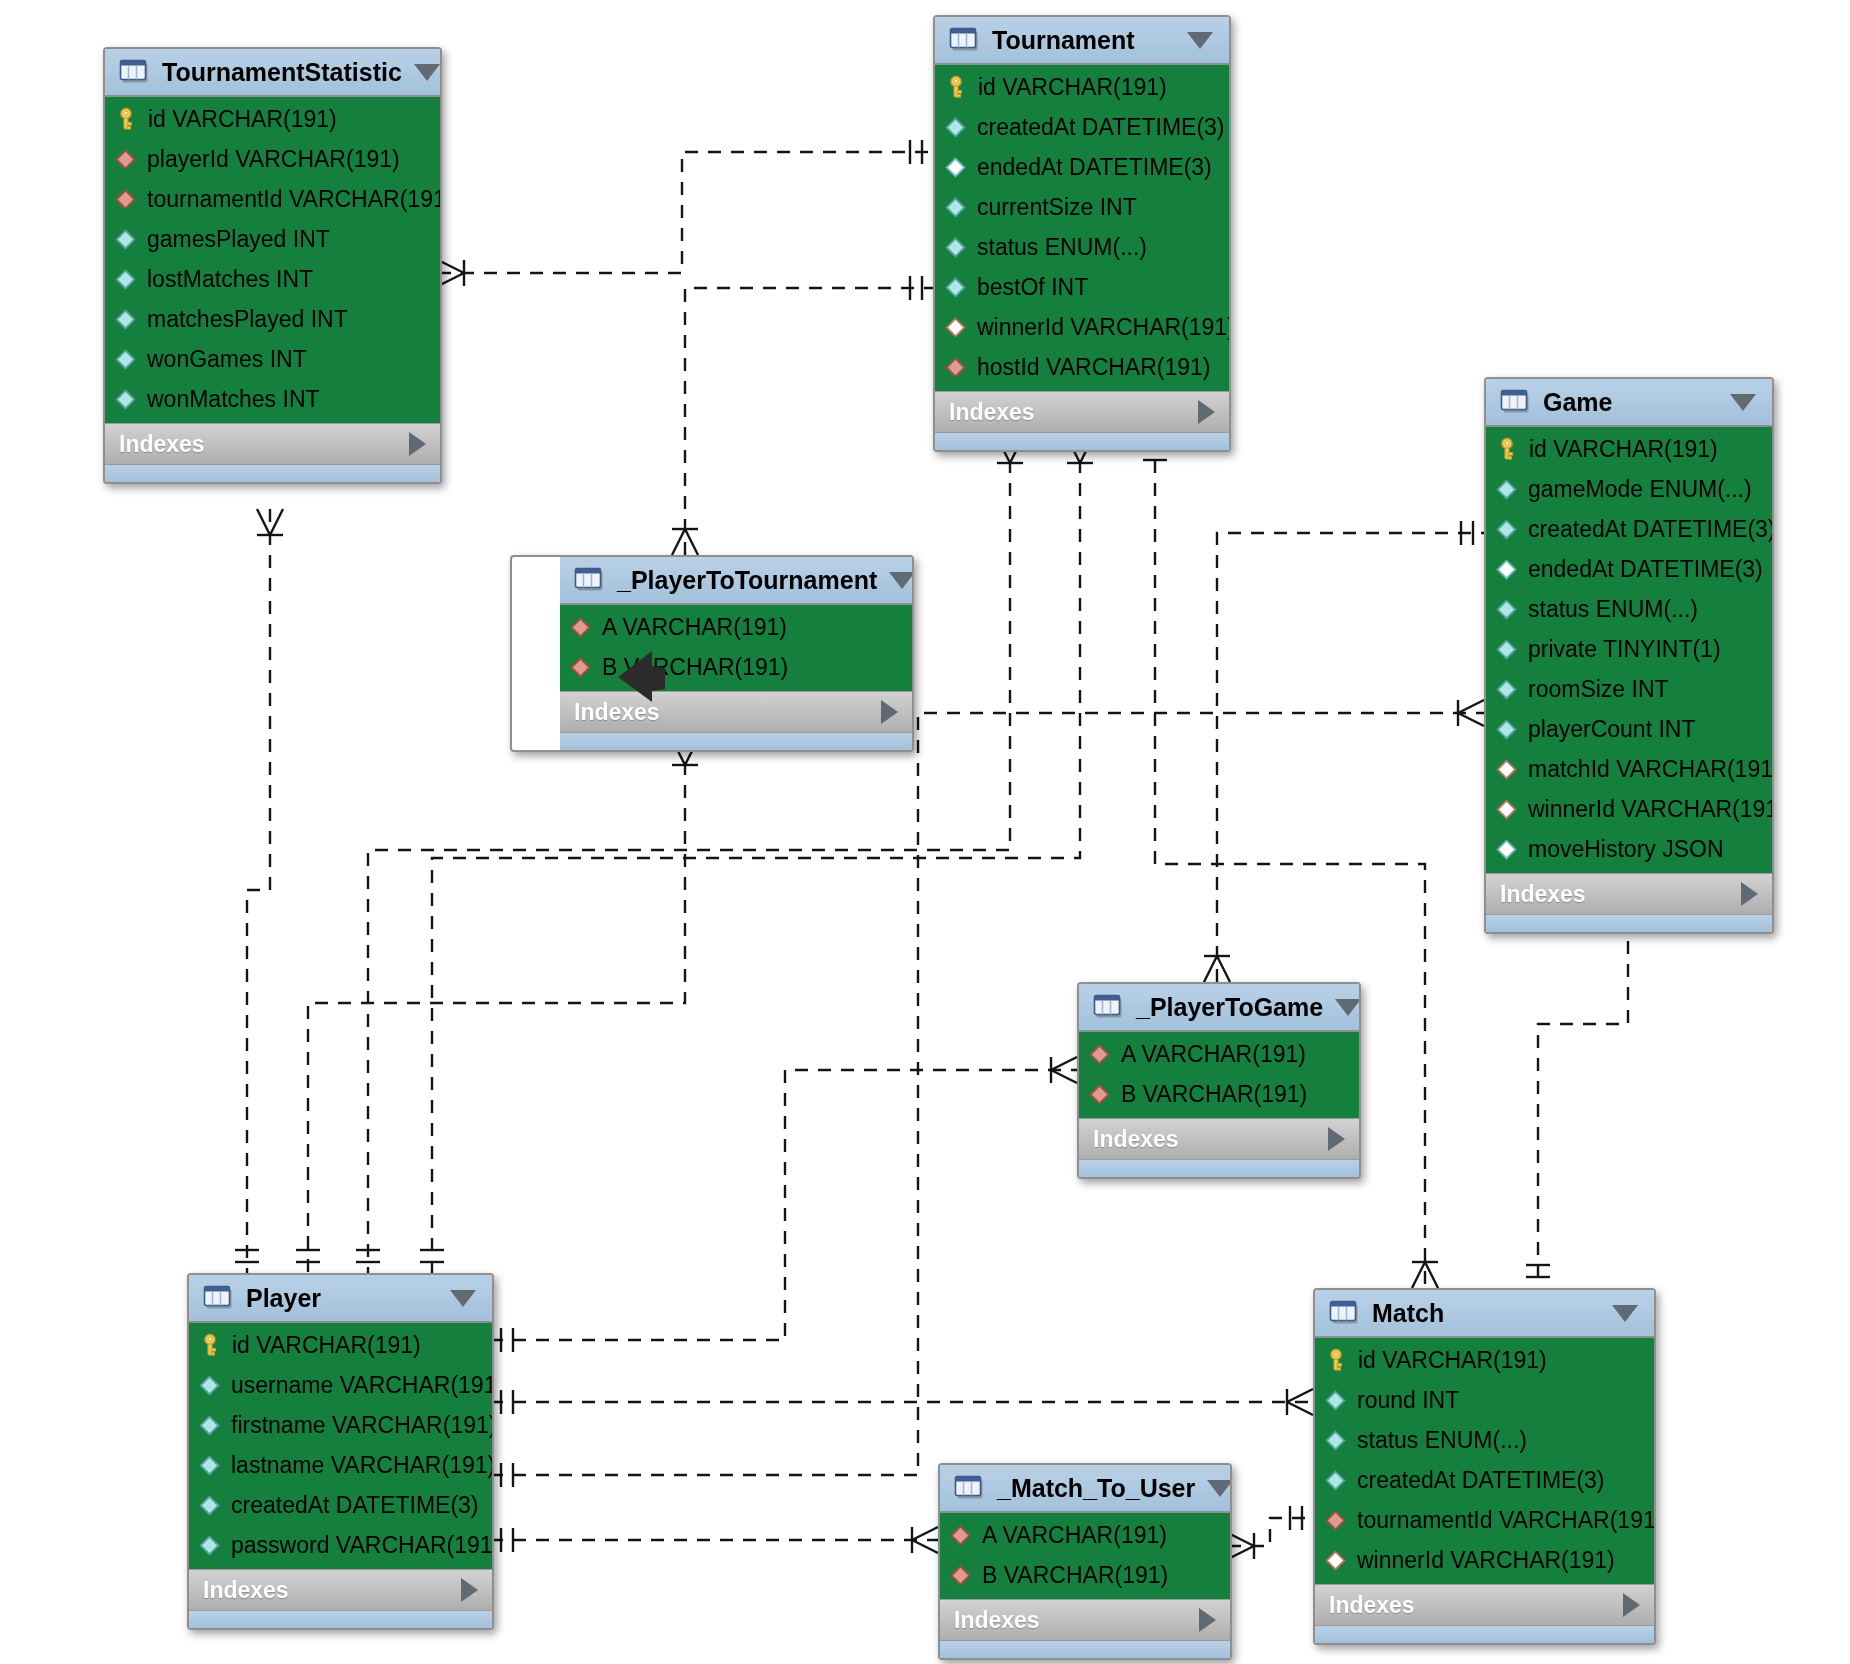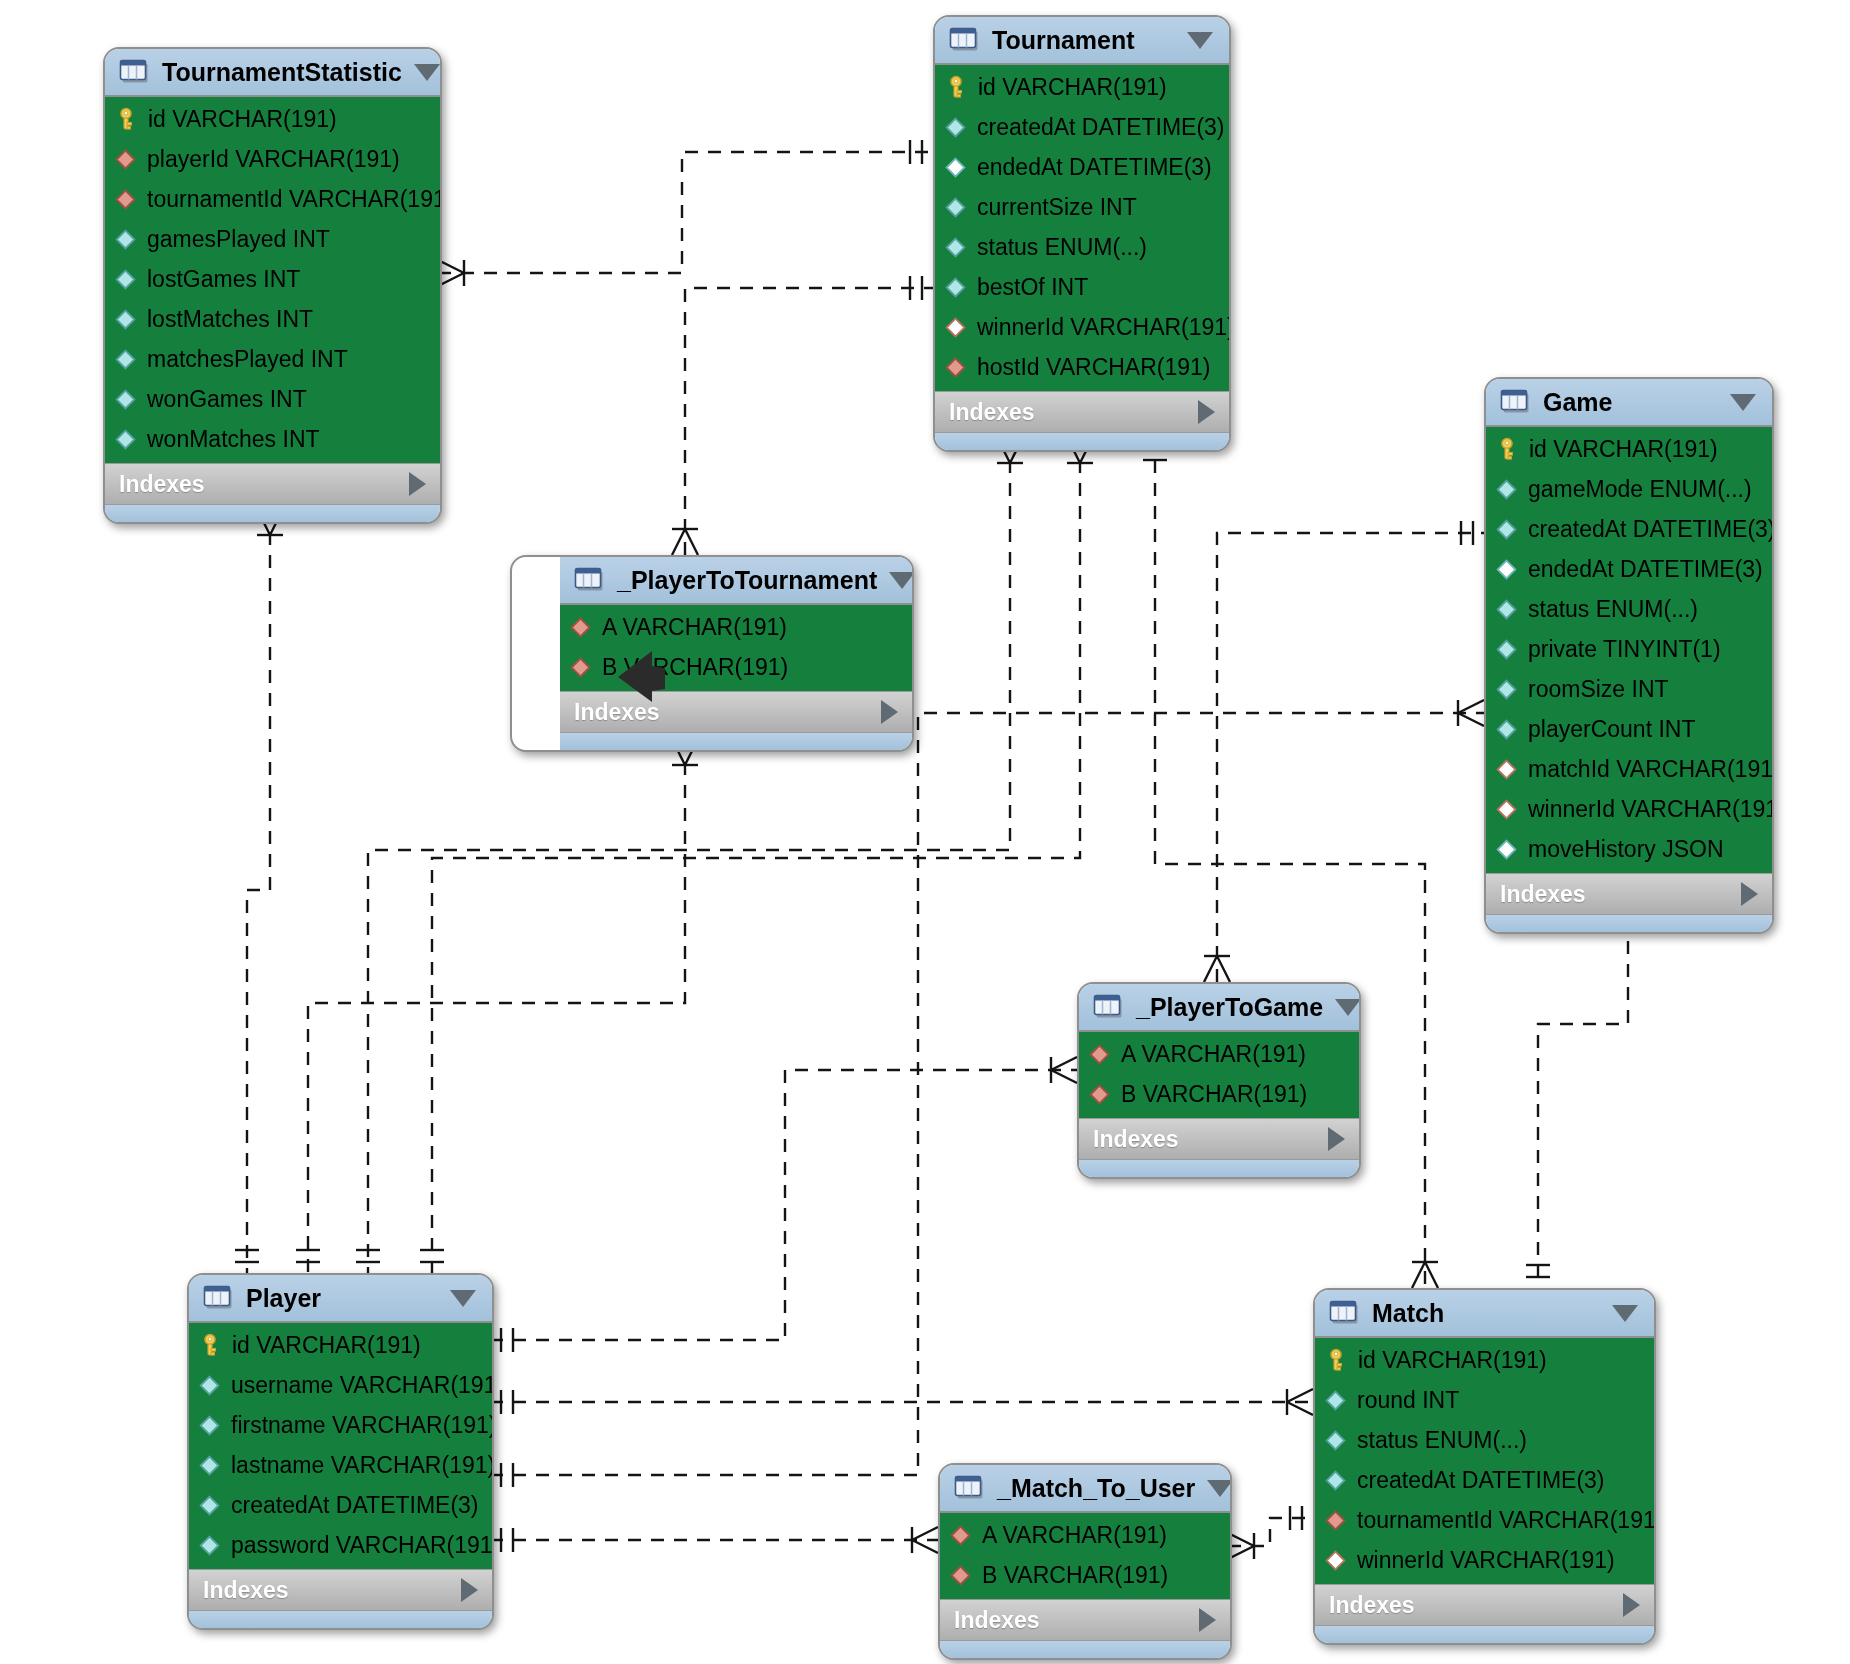--- a/index.html
+++ b/index.html
@@ -2,21 +2,21 @@
 <html><head>
 <meta charset="utf-8">
 <style>
   html,body{margin:0;padding:0;background:#ffffff;}
   body{width:1850px;height:1664px;position:relative;font-family:"Liberation Sans",sans-serif;overflow:hidden;}
   #canvas{position:absolute;left:0;top:0;width:1850px;height:1664px;background:#ffffff;}
   #connector-layer{position:absolute;left:0;top:0;z-index:1;}
   #tables-layer{position:absolute;left:0;top:0;z-index:2;width:0;height:0;}
   #cursor-layer{position:absolute;left:0;top:0;z-index:10;pointer-events:none;}
 
-  .table{position:absolute;border:2px solid #8f8f8f;border-radius:16px;background:#ffffff;
+  .table{position:absolute;border:2px solid #8f8f8f;border-radius:4px;background:#ffffff;
          box-shadow:3px 4px 9px rgba(0,0,0,0.38);overflow:hidden;}
   .t-head{height:46px;display:flex;align-items:center;gap:12px;padding:0 14px;
           background:linear-gradient(#b9d1e7,#a2c1da);border-bottom:2px solid #8f8f8f;}
   .t-title{font-size:25px;font-weight:bold;color:#000;flex:1 1 auto;white-space:nowrap;}
   .t-collapse{width:0;height:0;border-left:13px solid transparent;border-right:13px solid transparent;
           border-top:17px solid #5f6a72;margin-right:2px;}
   .t-body{background:#15803d;padding:2px 0 4px 0;}
   .t-row{height:40px;display:flex;align-items:center;gap:11px;padding:0 10px;}
   .t-row .r-text{font-size:23px;color:#000;white-space:nowrap;}
   .t-icon{display:flex;align-items:center;}
@@ -199,28 +199,20 @@
               </svg>
             </span>
             <span class="r-text">gamesPlayed INT</span>
           </div>
           <div class="t-row">
             <span class="t-icon">
               <svg width="21" height="21" viewBox="0 0 20 20">
                 <polygon points="10,1.5 18.5,10 10,18.5 1.5,10" fill="#afe6e6" stroke="#569f9f" stroke-width="1.7"></polygon>
               </svg>
             </span>
-            <span class="r-text">lostGames INT</span>
-          </div>
-          <div class="t-row">
-            <span class="t-icon">
-              <svg width="21" height="21" viewBox="0 0 20 20">
-                <polygon points="10,1.5 18.5,10 10,18.5 1.5,10" fill="#afe6e6" stroke="#569f9f" stroke-width="1.7"></polygon>
-              </svg>
-            </span>
             <span class="r-text">lostMatches INT</span>
           </div>
           <div class="t-row">
             <span class="t-icon">
               <svg width="21" height="21" viewBox="0 0 20 20">
                 <polygon points="10,1.5 18.5,10 10,18.5 1.5,10" fill="#afe6e6" stroke="#569f9f" stroke-width="1.7"></polygon>
               </svg>
             </span>
             <span class="r-text">matchesPlayed INT</span>
           </div>

